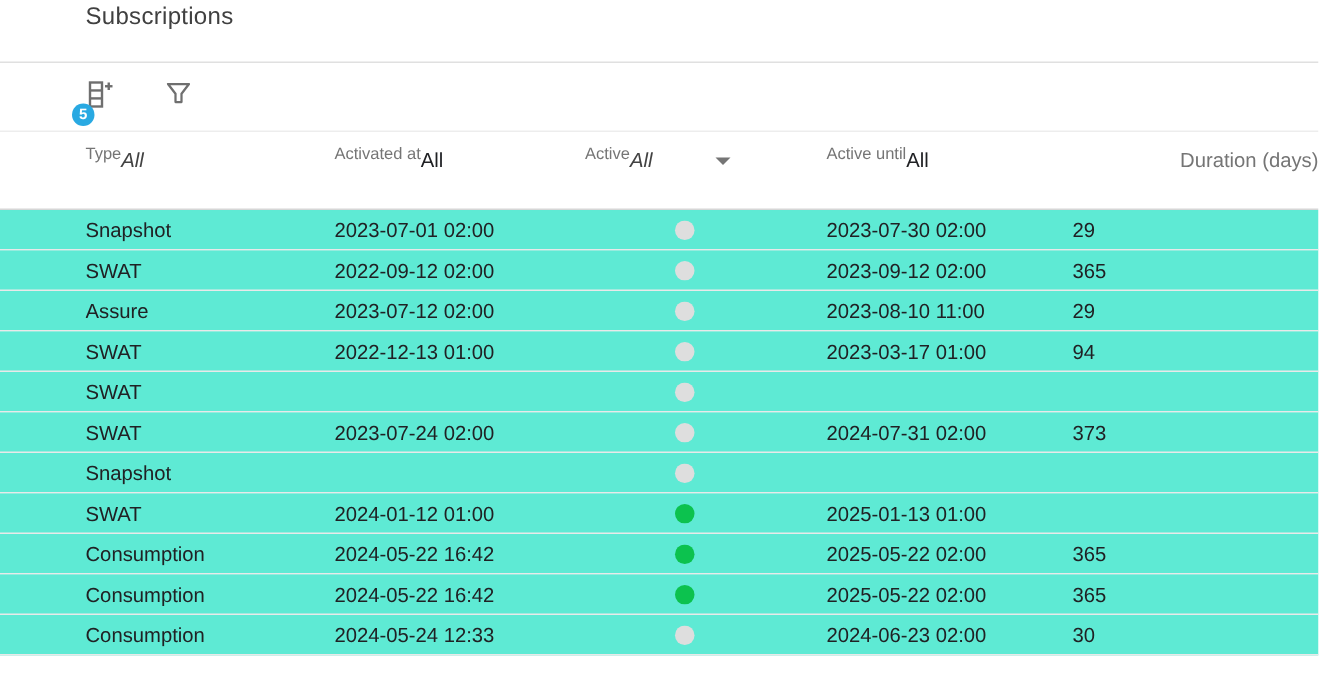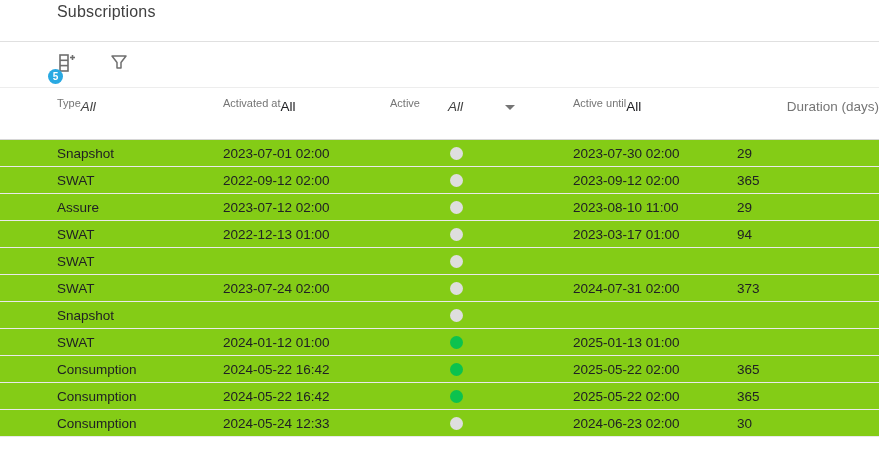--- a/index.html
+++ b/index.html
@@ -32,40 +32,40 @@
     background:#29a9e2; color:#fff; font-size:10px; line-height:15px;
     text-align:center; font-weight:bold;
   }
   
   .grid-header {
     display:flex; height:52px;
     border-bottom:1px solid #d6d6d6;
     padding-top:7px;
   }
   .c0{width:57px;flex:none;} .c1{width:166px;flex:none;}
-  .c2{width:167px;flex:none;} .c3{width:161px;flex:none;gap:28px;}
-  .c4{width:164px;flex:none;margin-left:22px;} .c5{flex:1;}
+  .c2{width:167px;flex:none;} .c3{width:161px;flex:none;}
+  .c4{width:164px;flex:none;} .c5{flex:1;}
   .hcell { display:flex; }
   .hlabel { font-size:11px; color:#757575; height:16px; line-height:16px; }
   .hfilter { font-size:13.5px; color:#202124; height:20px; line-height:20px; margin-top:2px; }
   .hfilter.italic { font-style:italic; color:#424242; }
   .active-filter { display:flex; align-items:center; }
   .caret {
     width:0; height:0; margin-left:42px;
     border-left:5px solid transparent; border-right:5px solid transparent;
     border-top:5px solid #757575;
   }
   .duration-head { justify-content:flex-end; }
   .duration-head .hfilter { color:#757575; }
   
   .row {
     display:flex; height:27px; align-items:center;
     border-bottom:1px solid #e9e9e9;
     font-size:13.5px; color:#202124; cursor:default;
-    background:#84cc16;
+    background:#5eead4;
   }
   .cell { white-space:nowrap; overflow:hidden; }
   .dotwrap { padding-left:60px; display:flex; align-items:center; }
   .dot { width:13px; height:13px; border-radius:50%; display:inline-block; }
   .dot.on  { background:#0cc24e; }
   .dot.off { background:#dedede; }
   svg { display:block; }
 </style>
 </head>
 <body>

